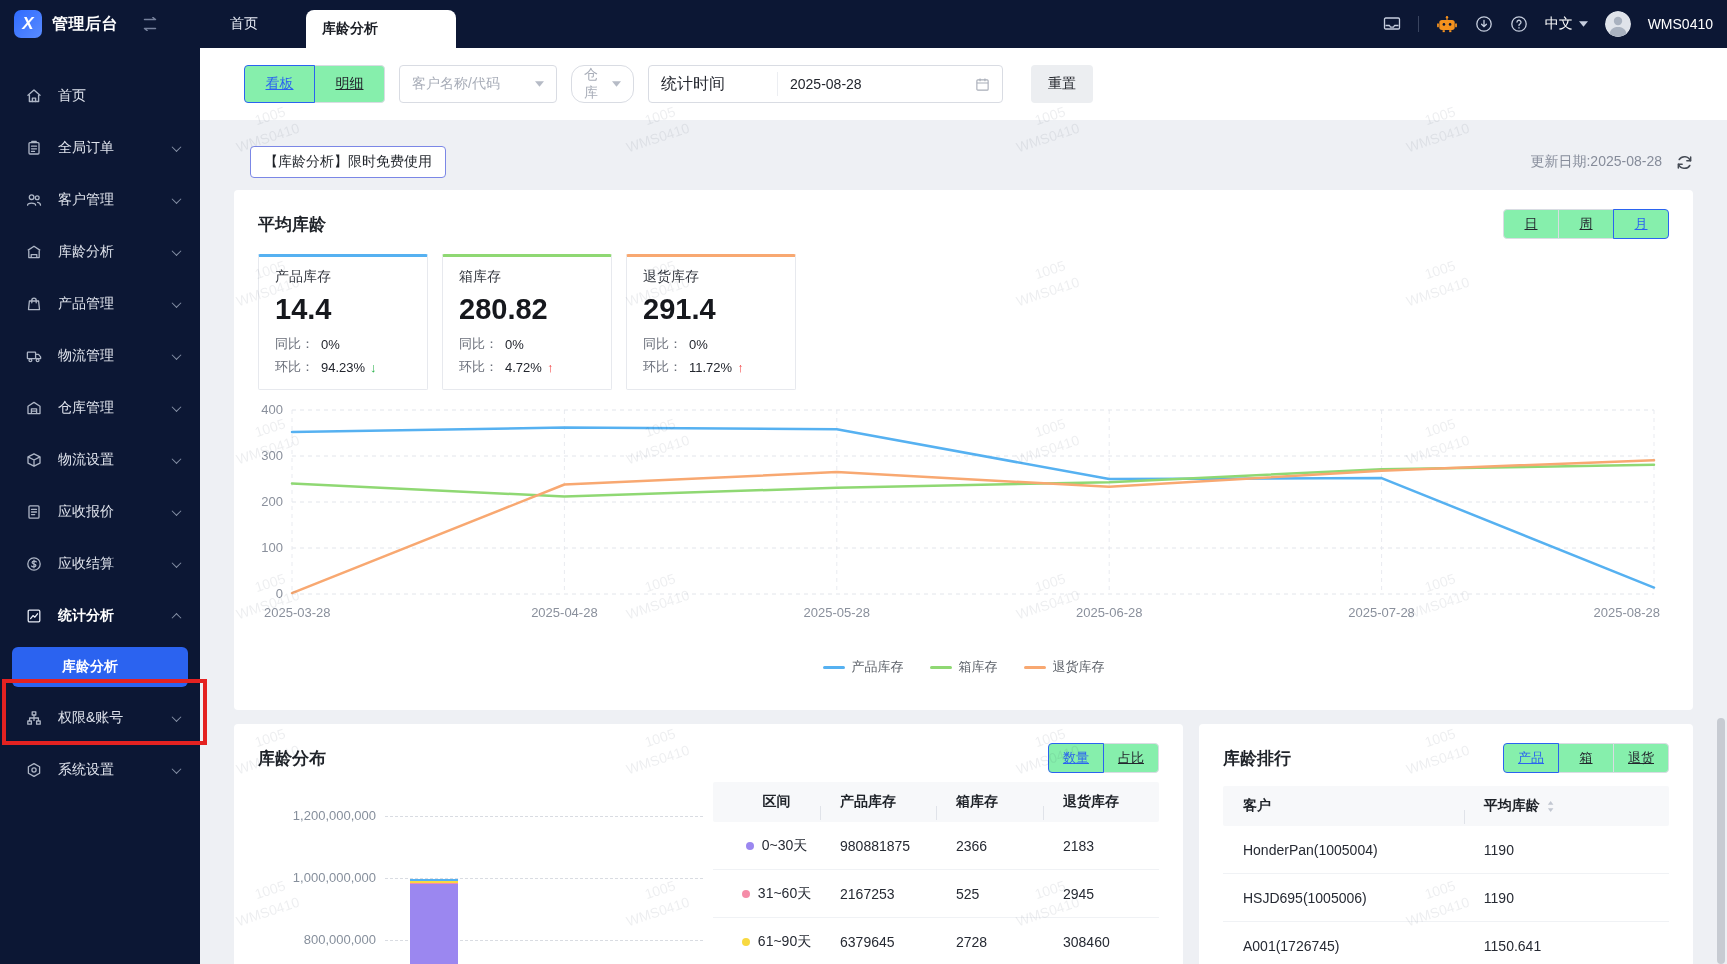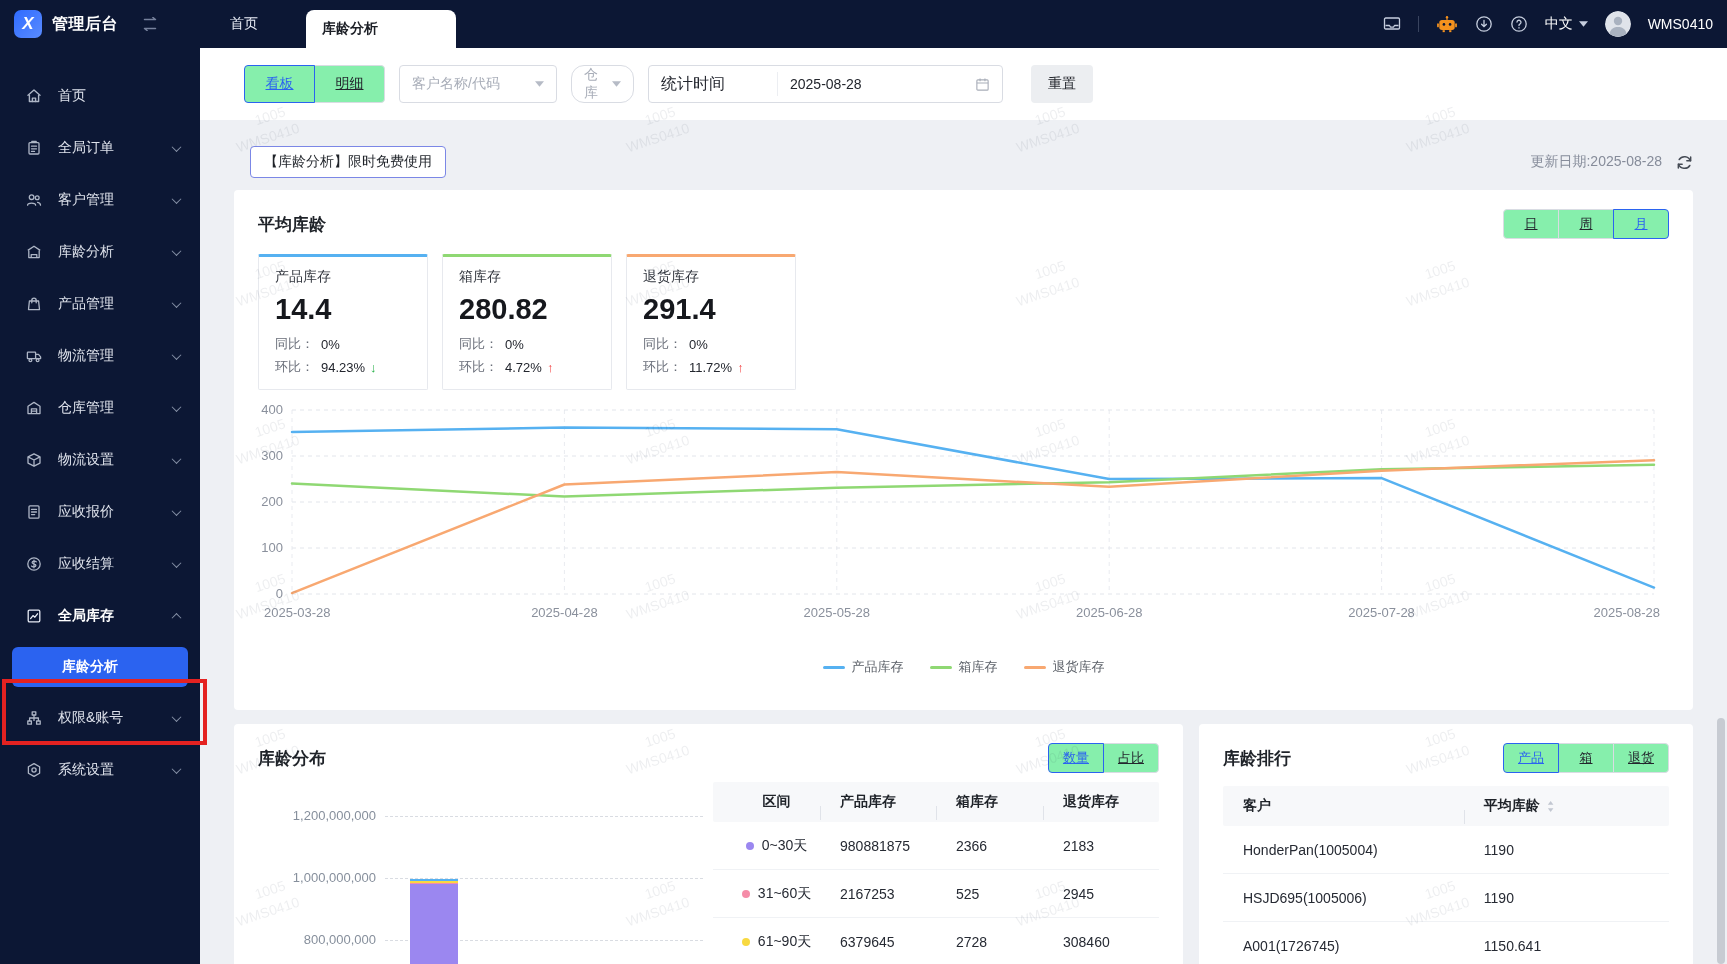--- a/index.html
+++ b/index.html
@@ -314,21 +314,21 @@
           <span class="menu-label">应收结算</span>
           <span class="chev down"></span>
         </div>
         <div class="menu-item expanded">
           <span class="icn">
             <svg viewBox="0 0 16 16" fill="none" stroke="currentColor" stroke-width="1.3" stroke-linejoin="round">
               <rect x="2.2" y="2.2" width="11.6" height="11.6" rx="1.2"></rect>
               <path d="M4.6 10.6 7 7.6l1.9 1.6 2.6-3.4" stroke-linecap="round"></path>
             </svg>
           </span>
-          <span class="menu-label">全局库存</span>
+          <span class="menu-label">统计分析</span>
           <span class="chev up"></span>
         </div>
         <div class="submenu-item active">
           <span>库龄分析</span>
         </div>
         <div class="menu-item">
           <span class="icn">
             <svg viewBox="0 0 16 16" fill="none" stroke="currentColor" stroke-width="1.3" stroke-linejoin="round">
               <rect x="6.2" y="1.8" width="3.6" height="3.2"></rect>
               <rect x="1.8" y="11" width="3.6" height="3.2"></rect>

